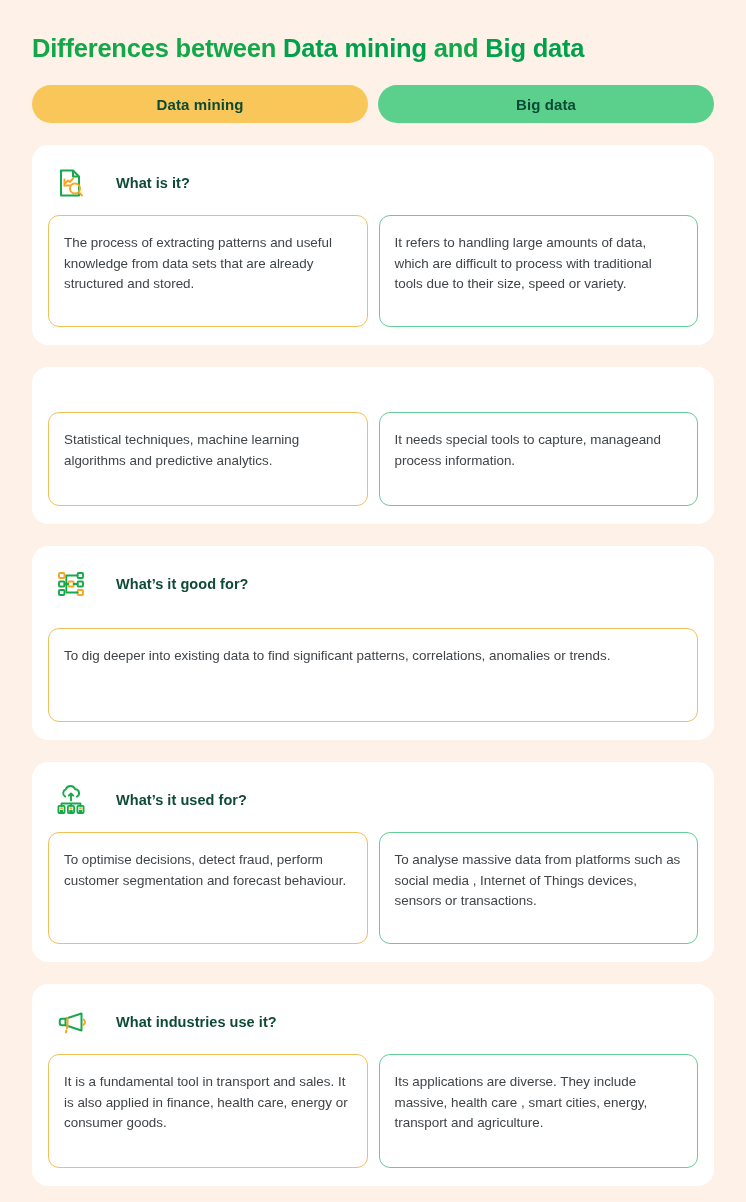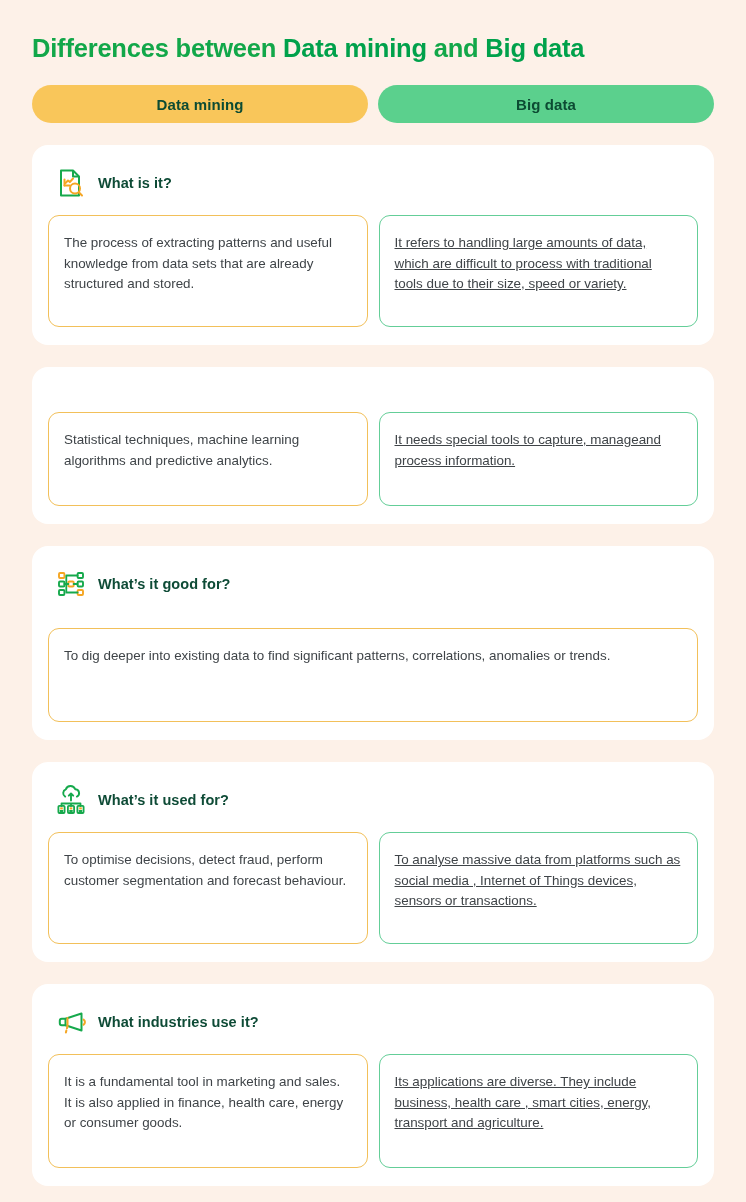--- a/index.html
+++ b/index.html
@@ -60,21 +60,21 @@
   .section {
     background: #FFFFFF;
     border-radius: 16px;
     margin-top: 22px;
     padding: 16px 16px 18px 16px;
   }
 
   .section-head {
     display: flex;
     align-items: center;
-    gap: 10px;
+    gap: 28px;
     padding: 2px 0 0 6px;
     height: 42px;
   }
   .section-head .icon { width: 34px; height: 34px; flex: 0 0 34px; }
   .section-title {
     font-size: 14.5px;
     font-weight: 700;
     color: #0E4B36;
     letter-spacing: 0.05px;
   }
@@ -89,21 +89,21 @@
     flex: 1 1 0;
     border-radius: 11px;
     border: 1px solid #F2C05A;
     background: #FFFFFF;
     padding: 17px 16px 17px 15px;
     font-size: 13.4px;
     line-height: 20.5px;
     color: #3F4448;
     white-space: pre-line;
   }
-  .card.green { border-color: #64CE98; text-decoration: underline; }
+  .card.green { border-color: #64CE98; }
 
   
   .s1 .card { min-height: 112px; }
   .s2 .card { min-height: 94px; margin-top: 17px; }
   .s3 .card { min-height: 94px; margin-top: 12px; }
   .s4 .card { min-height: 112px; }
   .s5 .card { min-height: 114px; }
 </style>
 </head>
 <body>
@@ -203,18 +203,18 @@
           <path d="M27.5 8.5v17l-16-5.2v-6.6l16-5.2z" stroke="#16A94C" stroke-width="2" stroke-linejoin="round"></path>
           <path d="M11.5 13.7H7.8a2 2 0 00-2 2v2.6a2 2 0 002 2h3.7" stroke="#16A94C" stroke-width="2" stroke-linejoin="round"></path>
           <path d="M13.5 12.9v8.2" stroke="#F5A623" stroke-width="2" stroke-linecap="round"></path>
           <path d="M13.5 21.1l-1.6 6.4" stroke="#F5A623" stroke-width="2" stroke-linecap="round" stroke-dasharray="2.2 2.4"></path>
           <path d="M29.6 14.6a3 3 0 010 5" stroke="#F5A623" stroke-width="2" stroke-linecap="round"></path>
         </svg>
       </span>
       <span class="section-title">What industries use it?</span>
     </div>
     <div class="cards">
-      <div class="card yellow">It is a fundamental tool in marketing and sales. It is also applied in finance, health care, energy or consumer goods.</div>
-      <div class="card green">Its applications are diverse. They include business, health care , smart cities, energy, transport and agriculture.</div>
+      <div class="card yellow">It is a fundamental tool in transport and sales. It is also applied in finance, health care, energy or consumer goods.</div>
+      <div class="card green">Its applications are diverse. They include massive, health care , smart cities, energy, transport and agriculture.</div>
     </div>
   </div>
 
 </div>
 
 </body></html>

